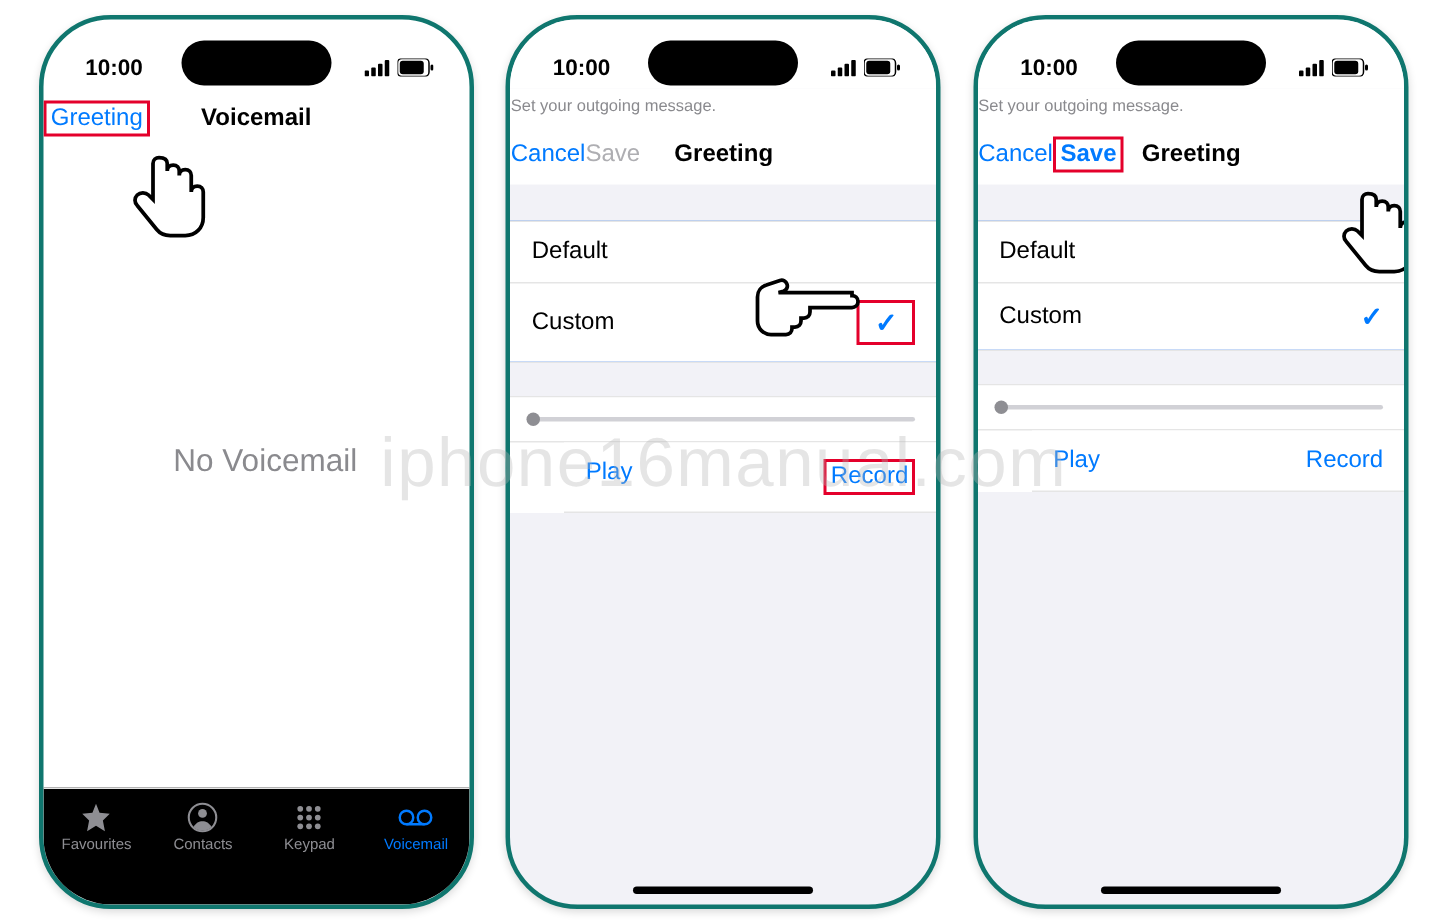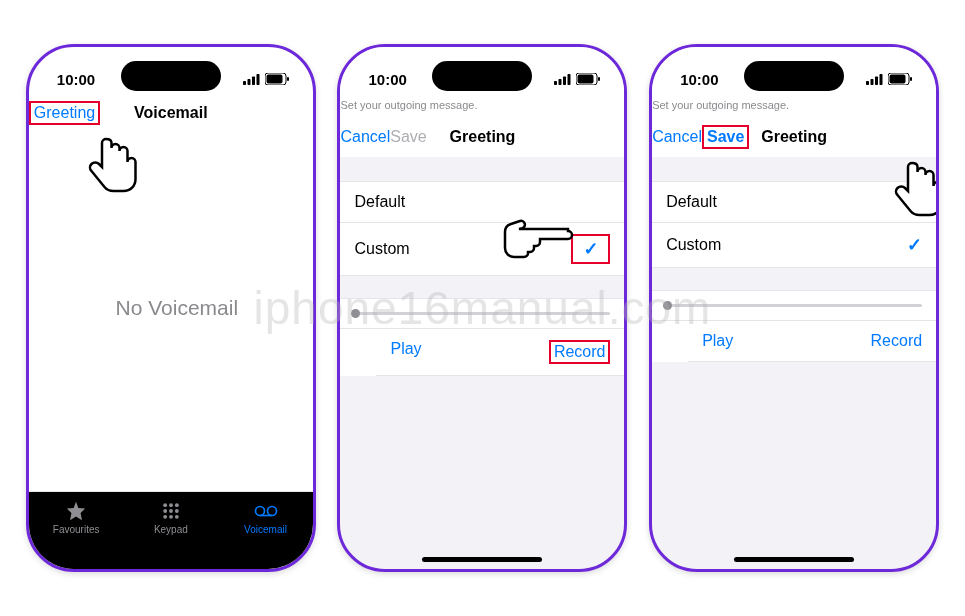--- a/index.html
+++ b/index.html
@@ -9,22 +9,22 @@
     background: #fff;
     font-family: -apple-system, BlinkMacSystemFont, "Segoe UI", sans-serif;
     position: relative;
     display: flex;
     justify-content: space-around;
     align-items: center;
     padding: 10px 15px;
   }
   .phone {
     width: 290px;
-    height: 528px;
-    border: 3px solid #6d28d9;
+    height: 596px;
+    border: 3px solid #0f766e;
     border-radius: 48px;
     background: #fff;
     position: relative;
     overflow: hidden;
     box-shadow: 0 2px 6px rgba(0,0,0,0.15);
   }
   .notch {
     position: absolute;
     top: 14px;
     left: 50%;
@@ -225,20 +225,30 @@
   </div>
   <div class="content-center">No Voicemail</div>
   <div class="tab-bar">
     <div class="tab-item">
       <span class="tab-icon">
           <svg viewBox="0 0 24 24" width="22" height="22">
             <path fill="currentColor" d="M12 2l2.6 6.6L22 9.3l-5 4.9 1.5 7.8L12 18l-6.5 4 1.5-7.8-5-4.9 7.4-.7z"></path>
           </svg>
         </span>
       <span>Favourites</span>
+    </div>
+    <div class="tab-item">
+      <span class="tab-icon">
+          <svg viewBox="0 0 24 24" width="22" height="22">
+            <circle cx="12" cy="12" r="10" fill="none" stroke="currentColor" stroke-width="1.5"></circle>
+            <circle cx="12" cy="9" r="3.2" fill="currentColor"></circle>
+            <path fill="currentColor" d="M5.5 19c1.5-3 4-4.2 6.5-4.2s5 1.2 6.5 4.2a10 10 0 01-13 0z"></path>
+          </svg>
+        </span>
+      <span>Contacts</span>
     </div>
     <div class="tab-item">
       <span class="tab-icon">
           <svg viewBox="0 0 24 24" width="20" height="20">
             <circle cx="5" cy="5" r="2.3" fill="currentColor"></circle>
             <circle cx="12" cy="5" r="2.3" fill="currentColor"></circle>
             <circle cx="19" cy="5" r="2.3" fill="currentColor"></circle>
             <circle cx="5" cy="12" r="2.3" fill="currentColor"></circle>
             <circle cx="12" cy="12" r="2.3" fill="currentColor"></circle>
             <circle cx="19" cy="12" r="2.3" fill="currentColor"></circle>

